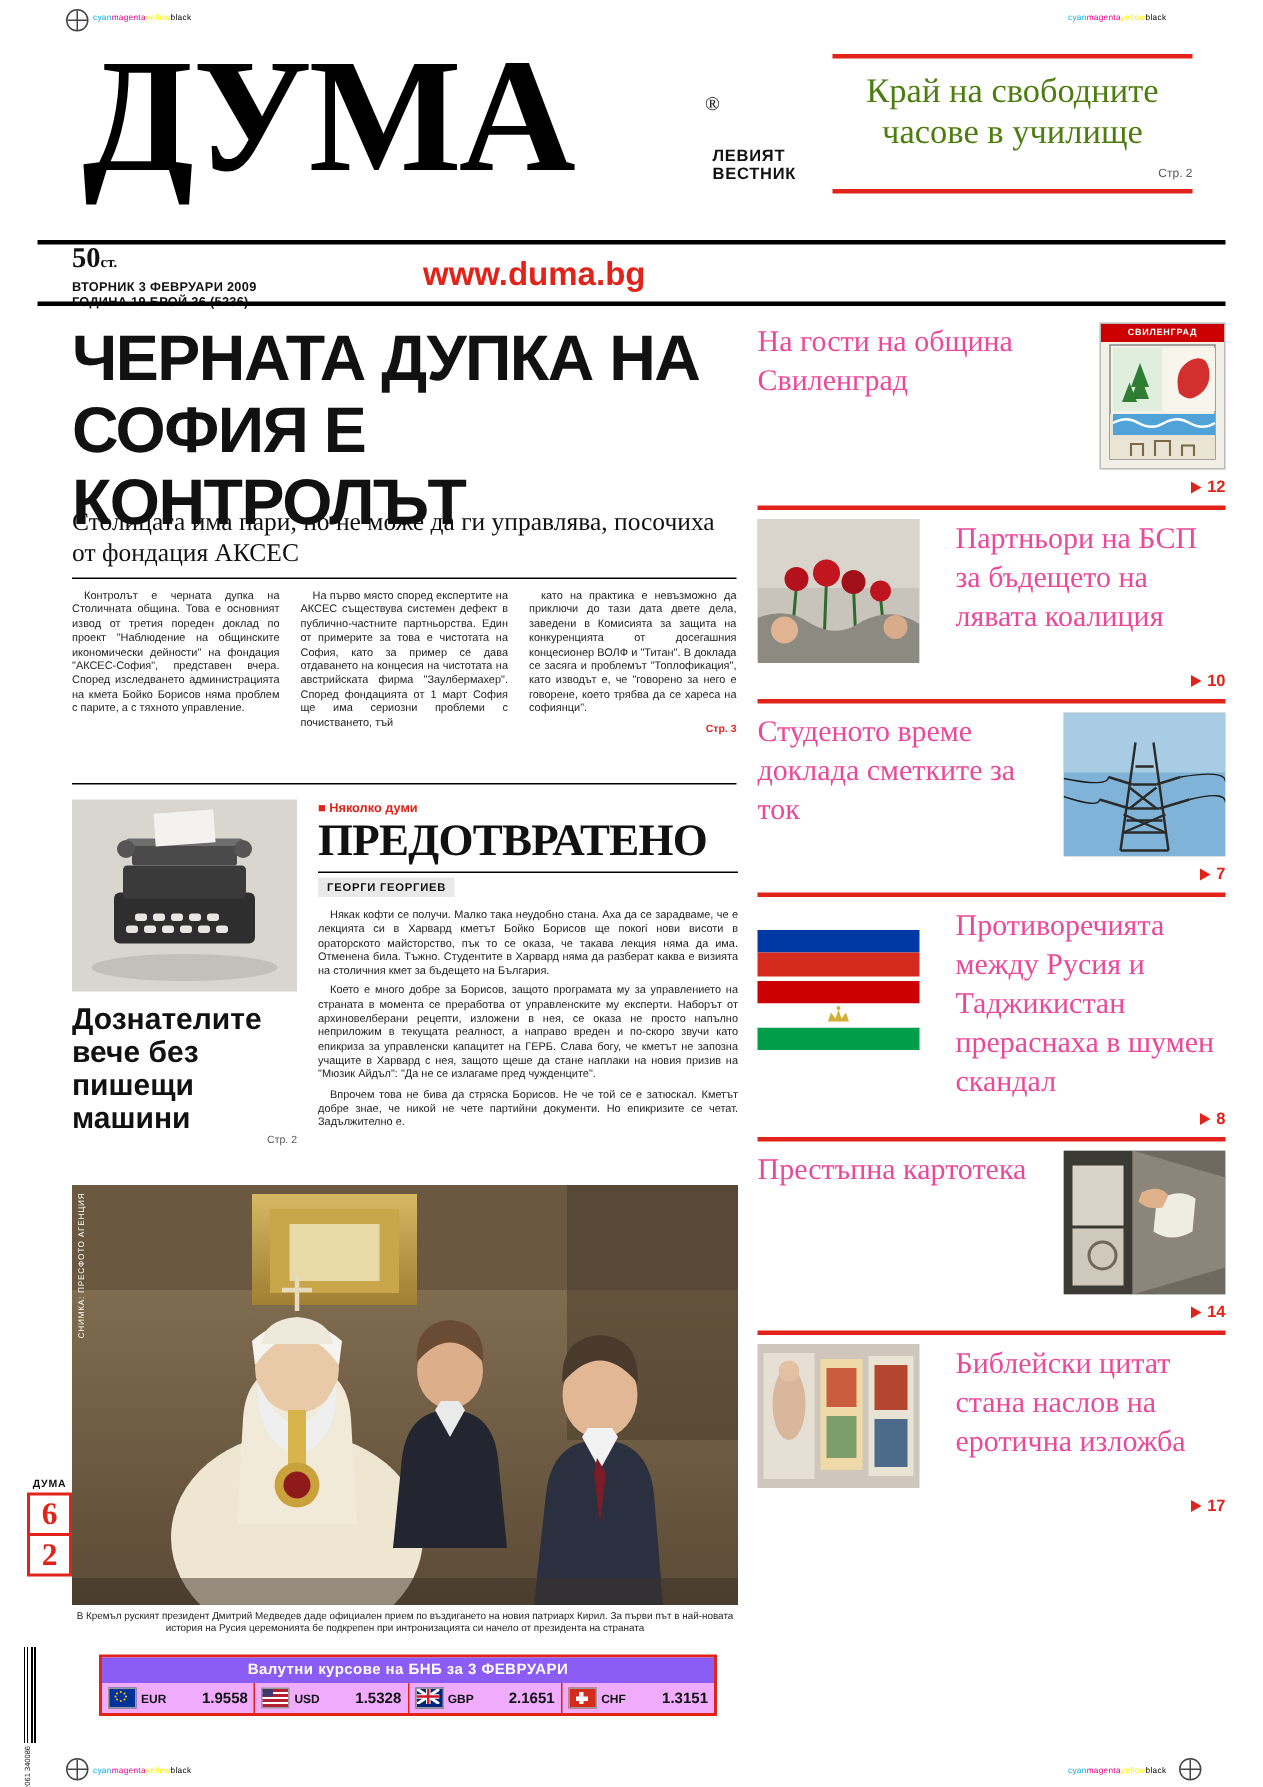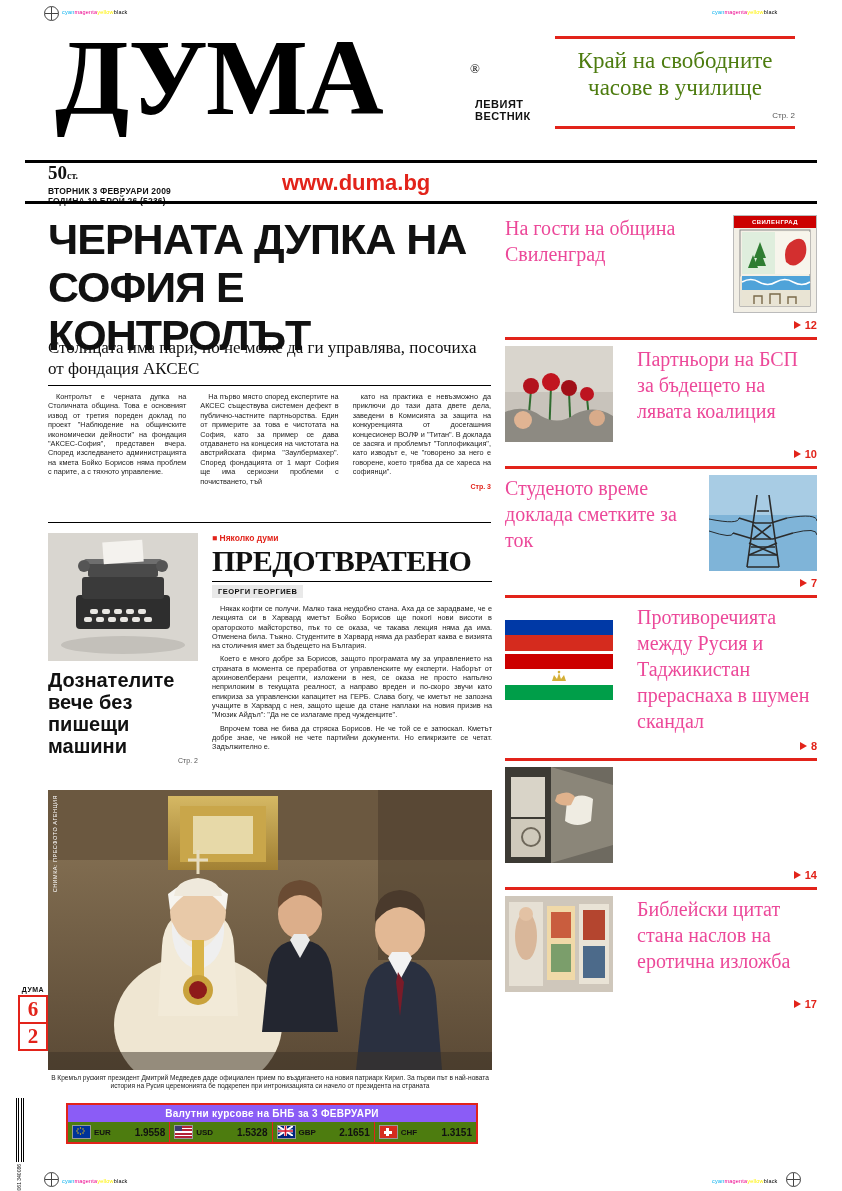--- a/index.html
+++ b/index.html
@@ -81,21 +81,21 @@
   .pred .body p{margin:0 0 4px 0;text-indent:8px;}
 
   
   .bigphoto{position:absolute;left:48px;top:790px;width:444px;height:280px;background:#6a5a4a;overflow:hidden;}
   .photocap{position:absolute;left:48px;top:1074px;width:444px;font-size:6.6px;line-height:8.4px;text-align:center;color:#222;}
   .photocredit{position:absolute;left:52px;top:795px;font-size:5.5px;color:#fff;writing-mode:vertical-rl;transform:rotate(180deg);letter-spacing:.5px;}
 
   
   .curr{position:absolute;left:66px;top:1103px;width:408px;border:2px solid #e2231a;}
   .curr .hd{background:#8b5cf6;color:#fff;font-size:10px;font-weight:bold;text-align:center;padding:3px 0;letter-spacing:.3px;}
-  .curr .row{display:flex;background:#4d7c0f;}
+  .curr .row{display:flex;background:#f0abfc;}
   .curr .cell{flex:1;display:flex;align-items:center;gap:3px;padding:3px 4px;border-right:1px solid #e2231a;font-size:10px;font-weight:bold;}
   .curr .cell:last-child{border-right:none;}
   .curr .flag{width:17px;height:12px;border:1px solid #999;flex:none;}
   .curr .code{font-size:8px;font-weight:bold;}
   .curr .val{margin-left:auto;font-size:10px;}
 
   
   .badge{position:absolute;left:18px;top:986px;width:30px;text-align:center;}
   .badge .lbl{font-size:7px;font-weight:bold;letter-spacing:.5px;}
   .badge .num{border:2px solid #e2231a;color:#e2231a;font-family:"Liberation Serif",serif;font-weight:bold;font-size:21px;line-height:21px;padding:2px 0;margin-top:2px;}
@@ -467,20 +467,21 @@
       </div>
       <div class="arrowpg" style="margin-top:6px;">
         <span class="tri"></span>
         <span>8</span>
       </div>
     </div>
     <div class="rail-sep"></div>
 
     <div class="rail-item">
       <div class="thumbrow">
+        <h3 style="flex:1">Престъпна картотека</h3>
         <div class="thumb">
           <svg width="108" height="96" viewBox="0 0 108 96">
             <rect width="108" height="96" fill="#2e2c28"></rect>
             <rect x="0" y="0" width="46" height="96" fill="#3c3a34"></rect>
             <rect x="6" y="10" width="34" height="40" fill="#d9d4c8"></rect>
             <rect x="6" y="52" width="34" height="38" fill="#cfc9bb"></rect>
             <circle cx="26" cy="70" r="9" fill="none" stroke="#6e675a" stroke-width="2"></circle>
             <rect x="46" y="0" width="62" height="96" fill="#6e6a60"></rect>
             <path d="M46 0 l62 18 l0 60 l-62 18z" fill="#8b8679"></path>
             <path d="M62 34 q14 -10 26 -2 l-2 22 q-14 8 -26 0z" fill="#efece2"></path>

